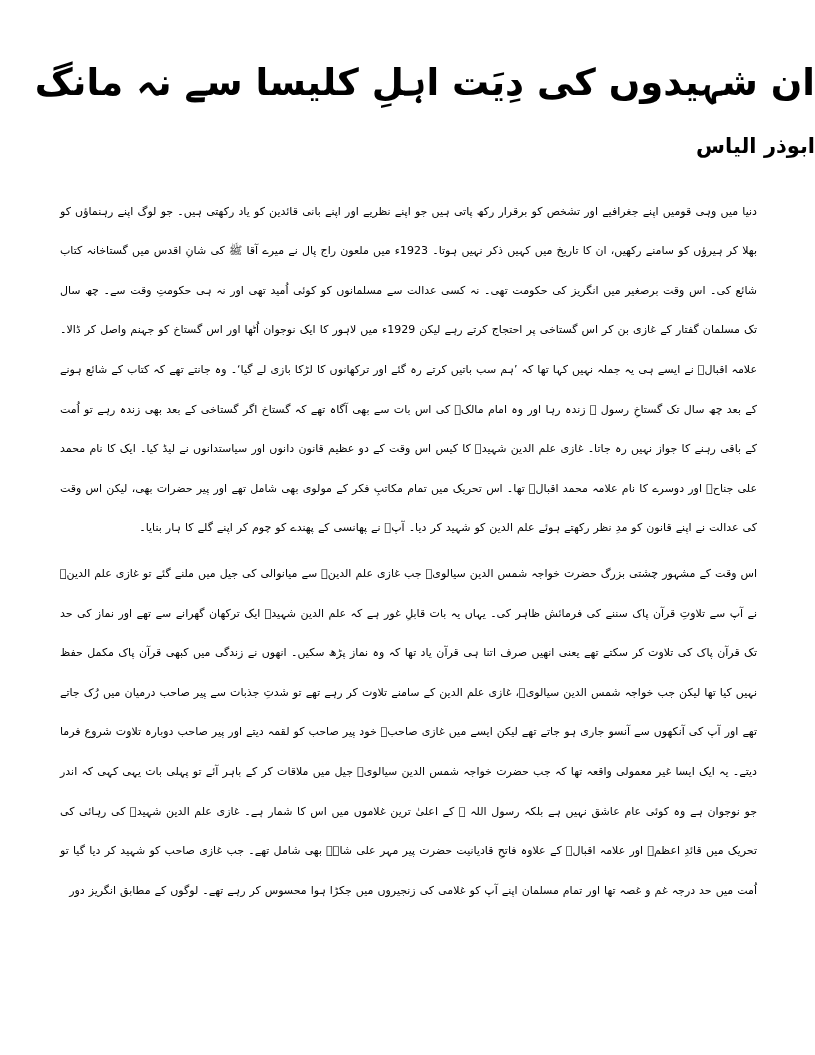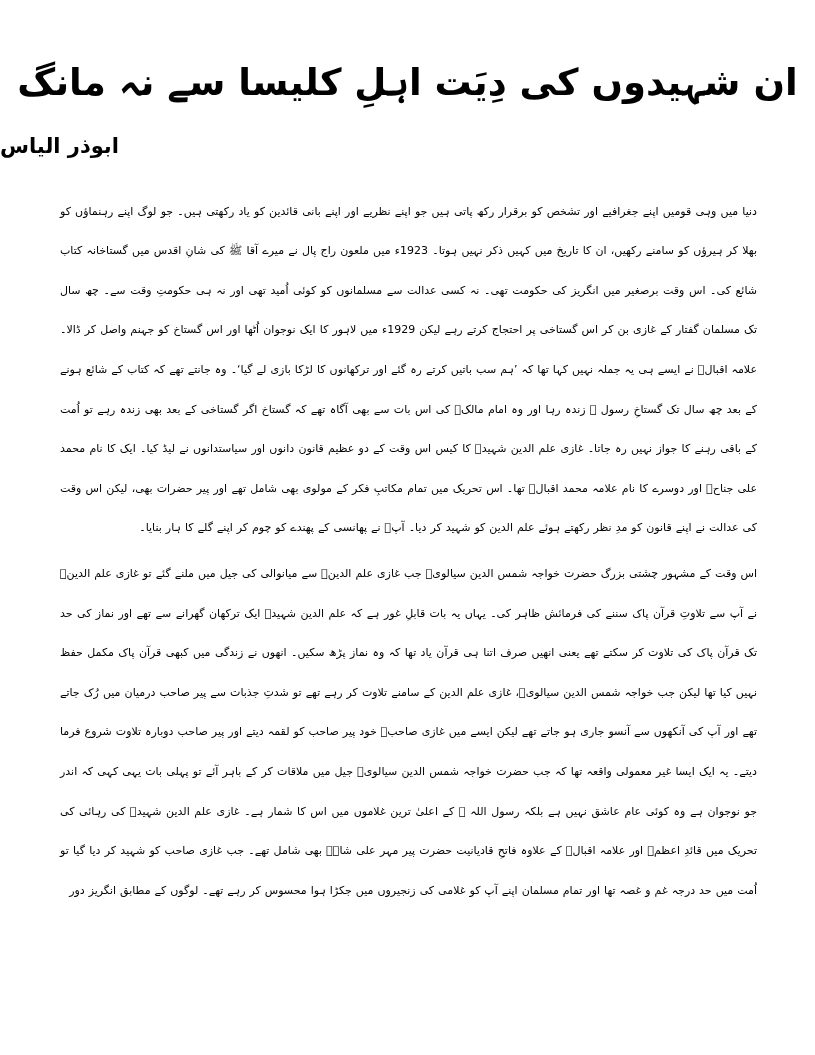--- a/index.html
+++ b/index.html
@@ -17,32 +17,32 @@
   }
   .page {
     width: 815px;
     height: 1055px;
     box-sizing: border-box;
     padding: 0;
     background: #ffffff;
     position: relative;
   }
   .article-title {
-    text-align: center;
+    text-align: right;
     font-size: 37px;
     font-weight: bold;
     line-height: 1.45;
     direction: rtl;
     margin: 0;
     padding-top: 56px;
     letter-spacing: 0.5px;
     font-family: "DejaVu Sans", "Liberation Sans", sans-serif;
   }
   .article-author {
-    text-align: left;
+    text-align: right;
     font-size: 21px;
     font-weight: bold;
     direction: rtl;
     margin: 0;
     padding-top: 24px;
     letter-spacing: 0.3px;
   }
   .article-body {
     direction: rtl;
     text-align: justify;

